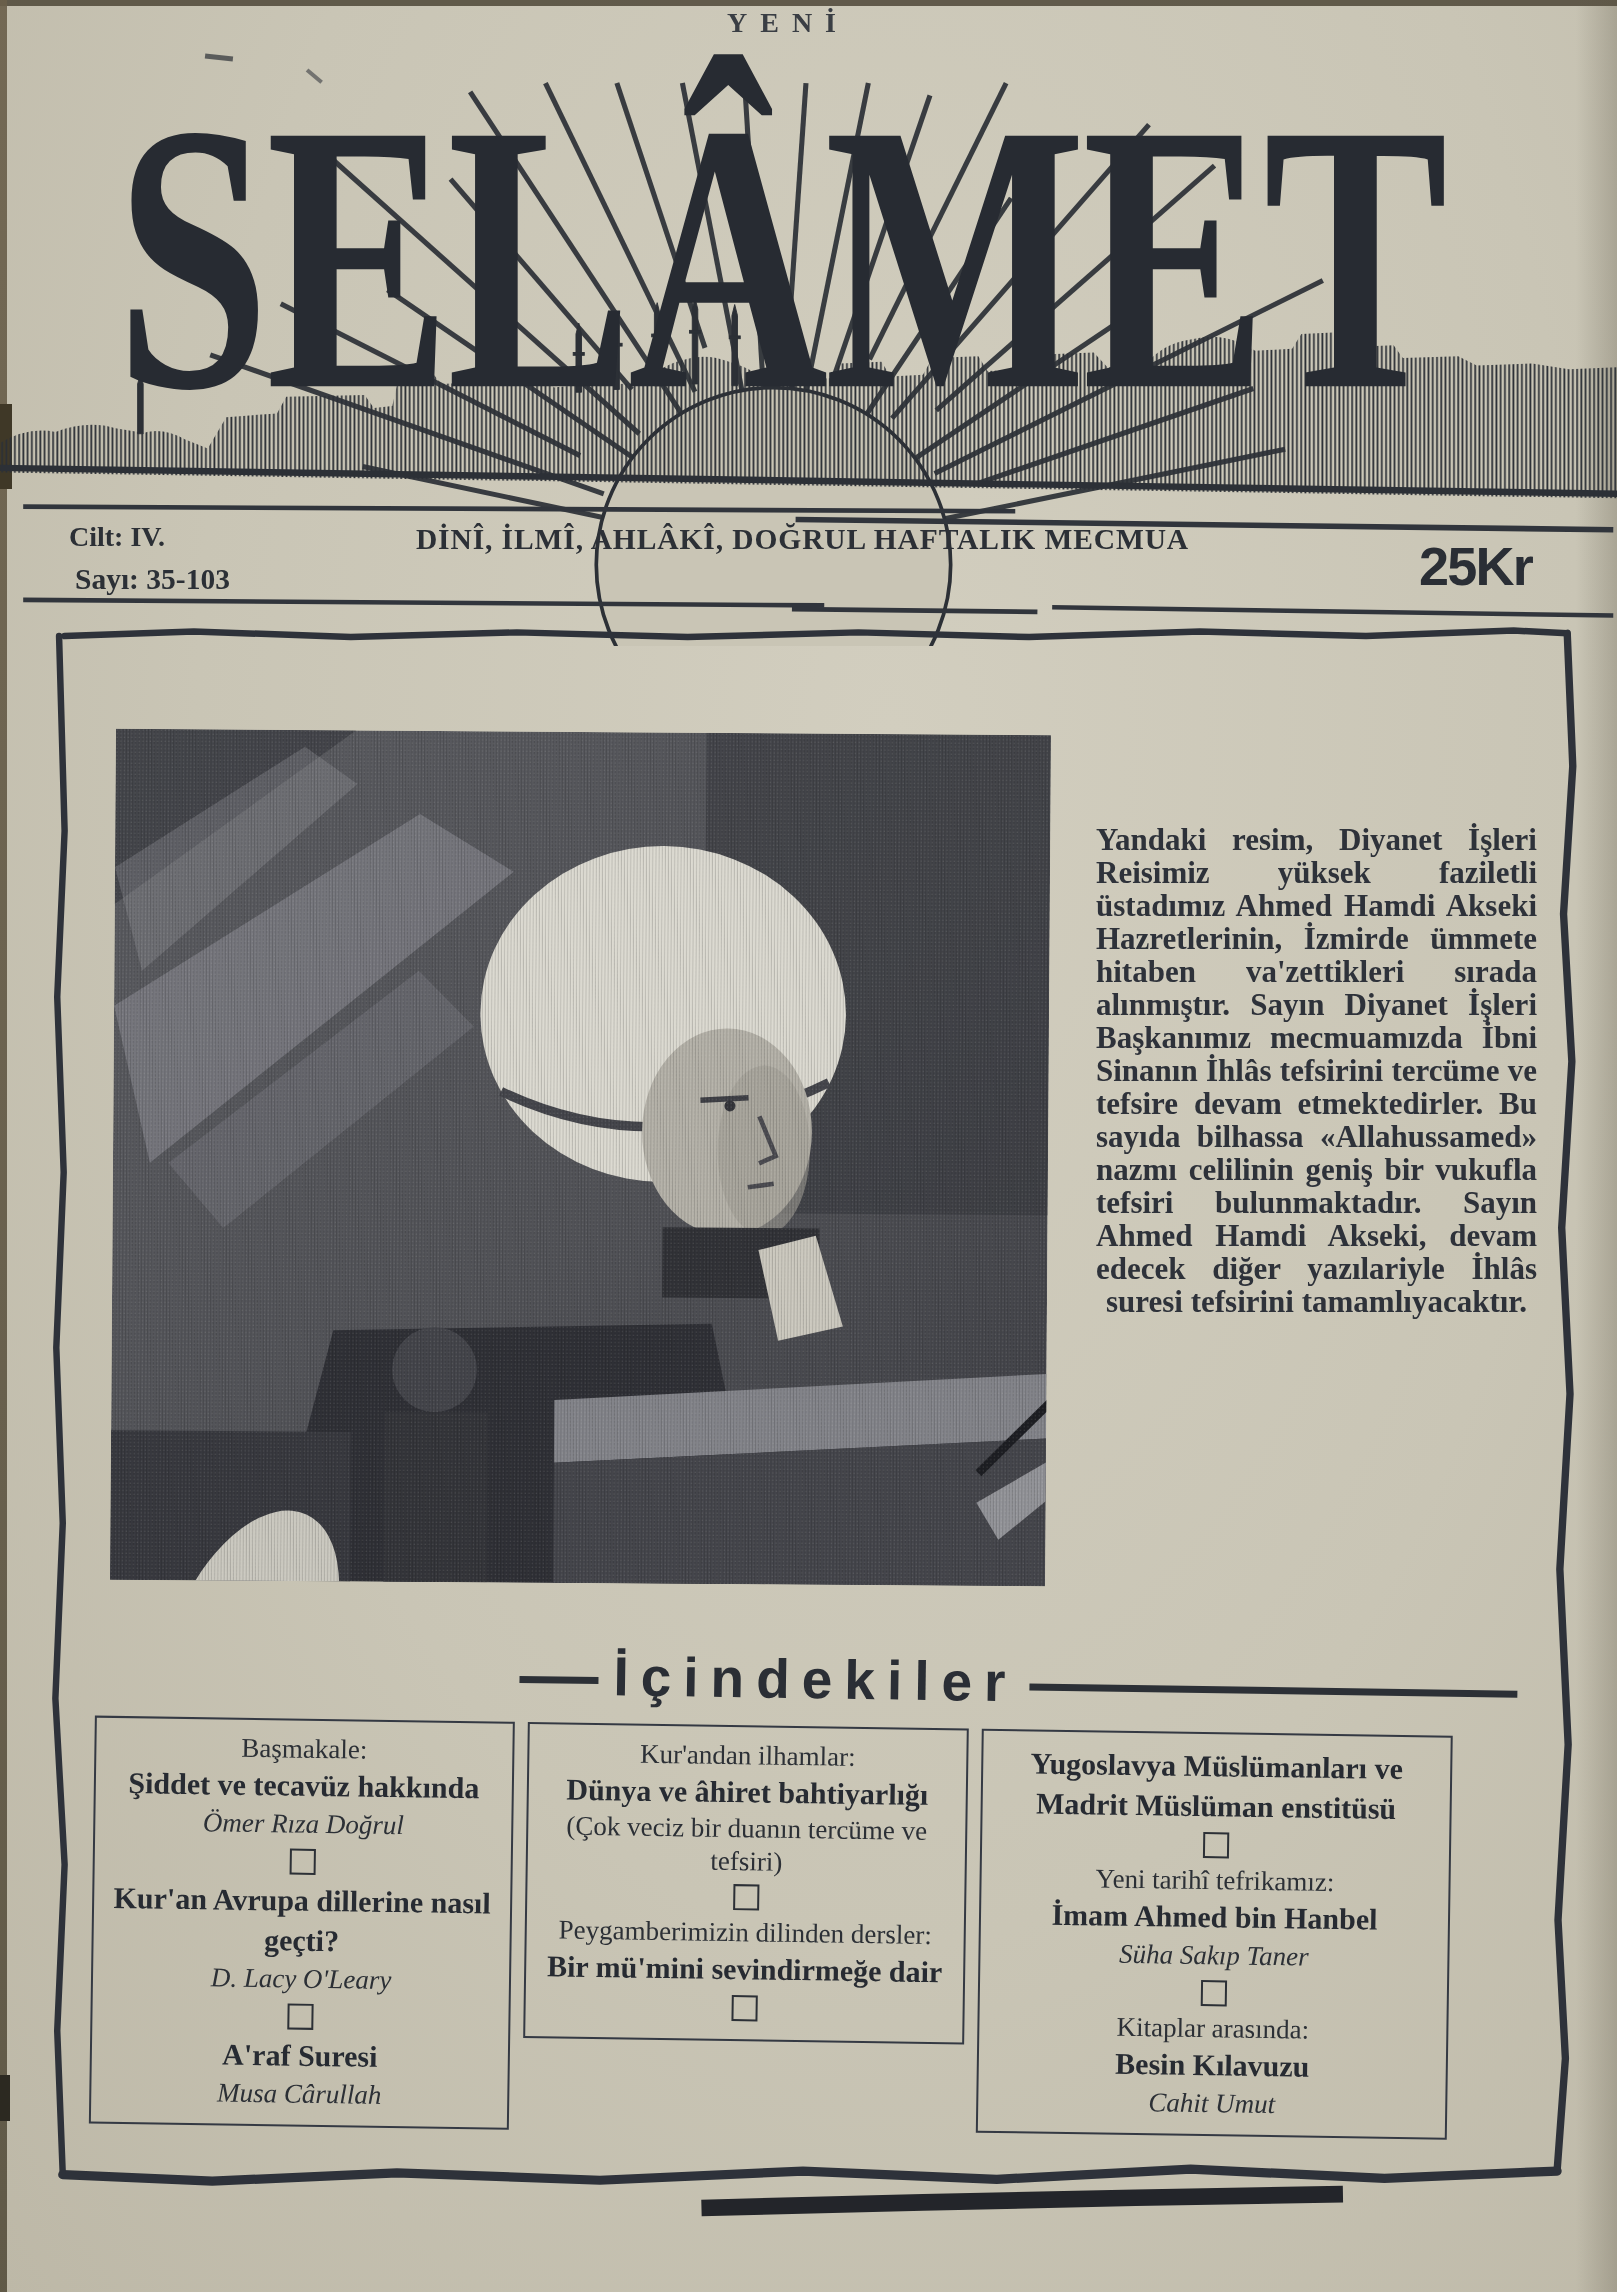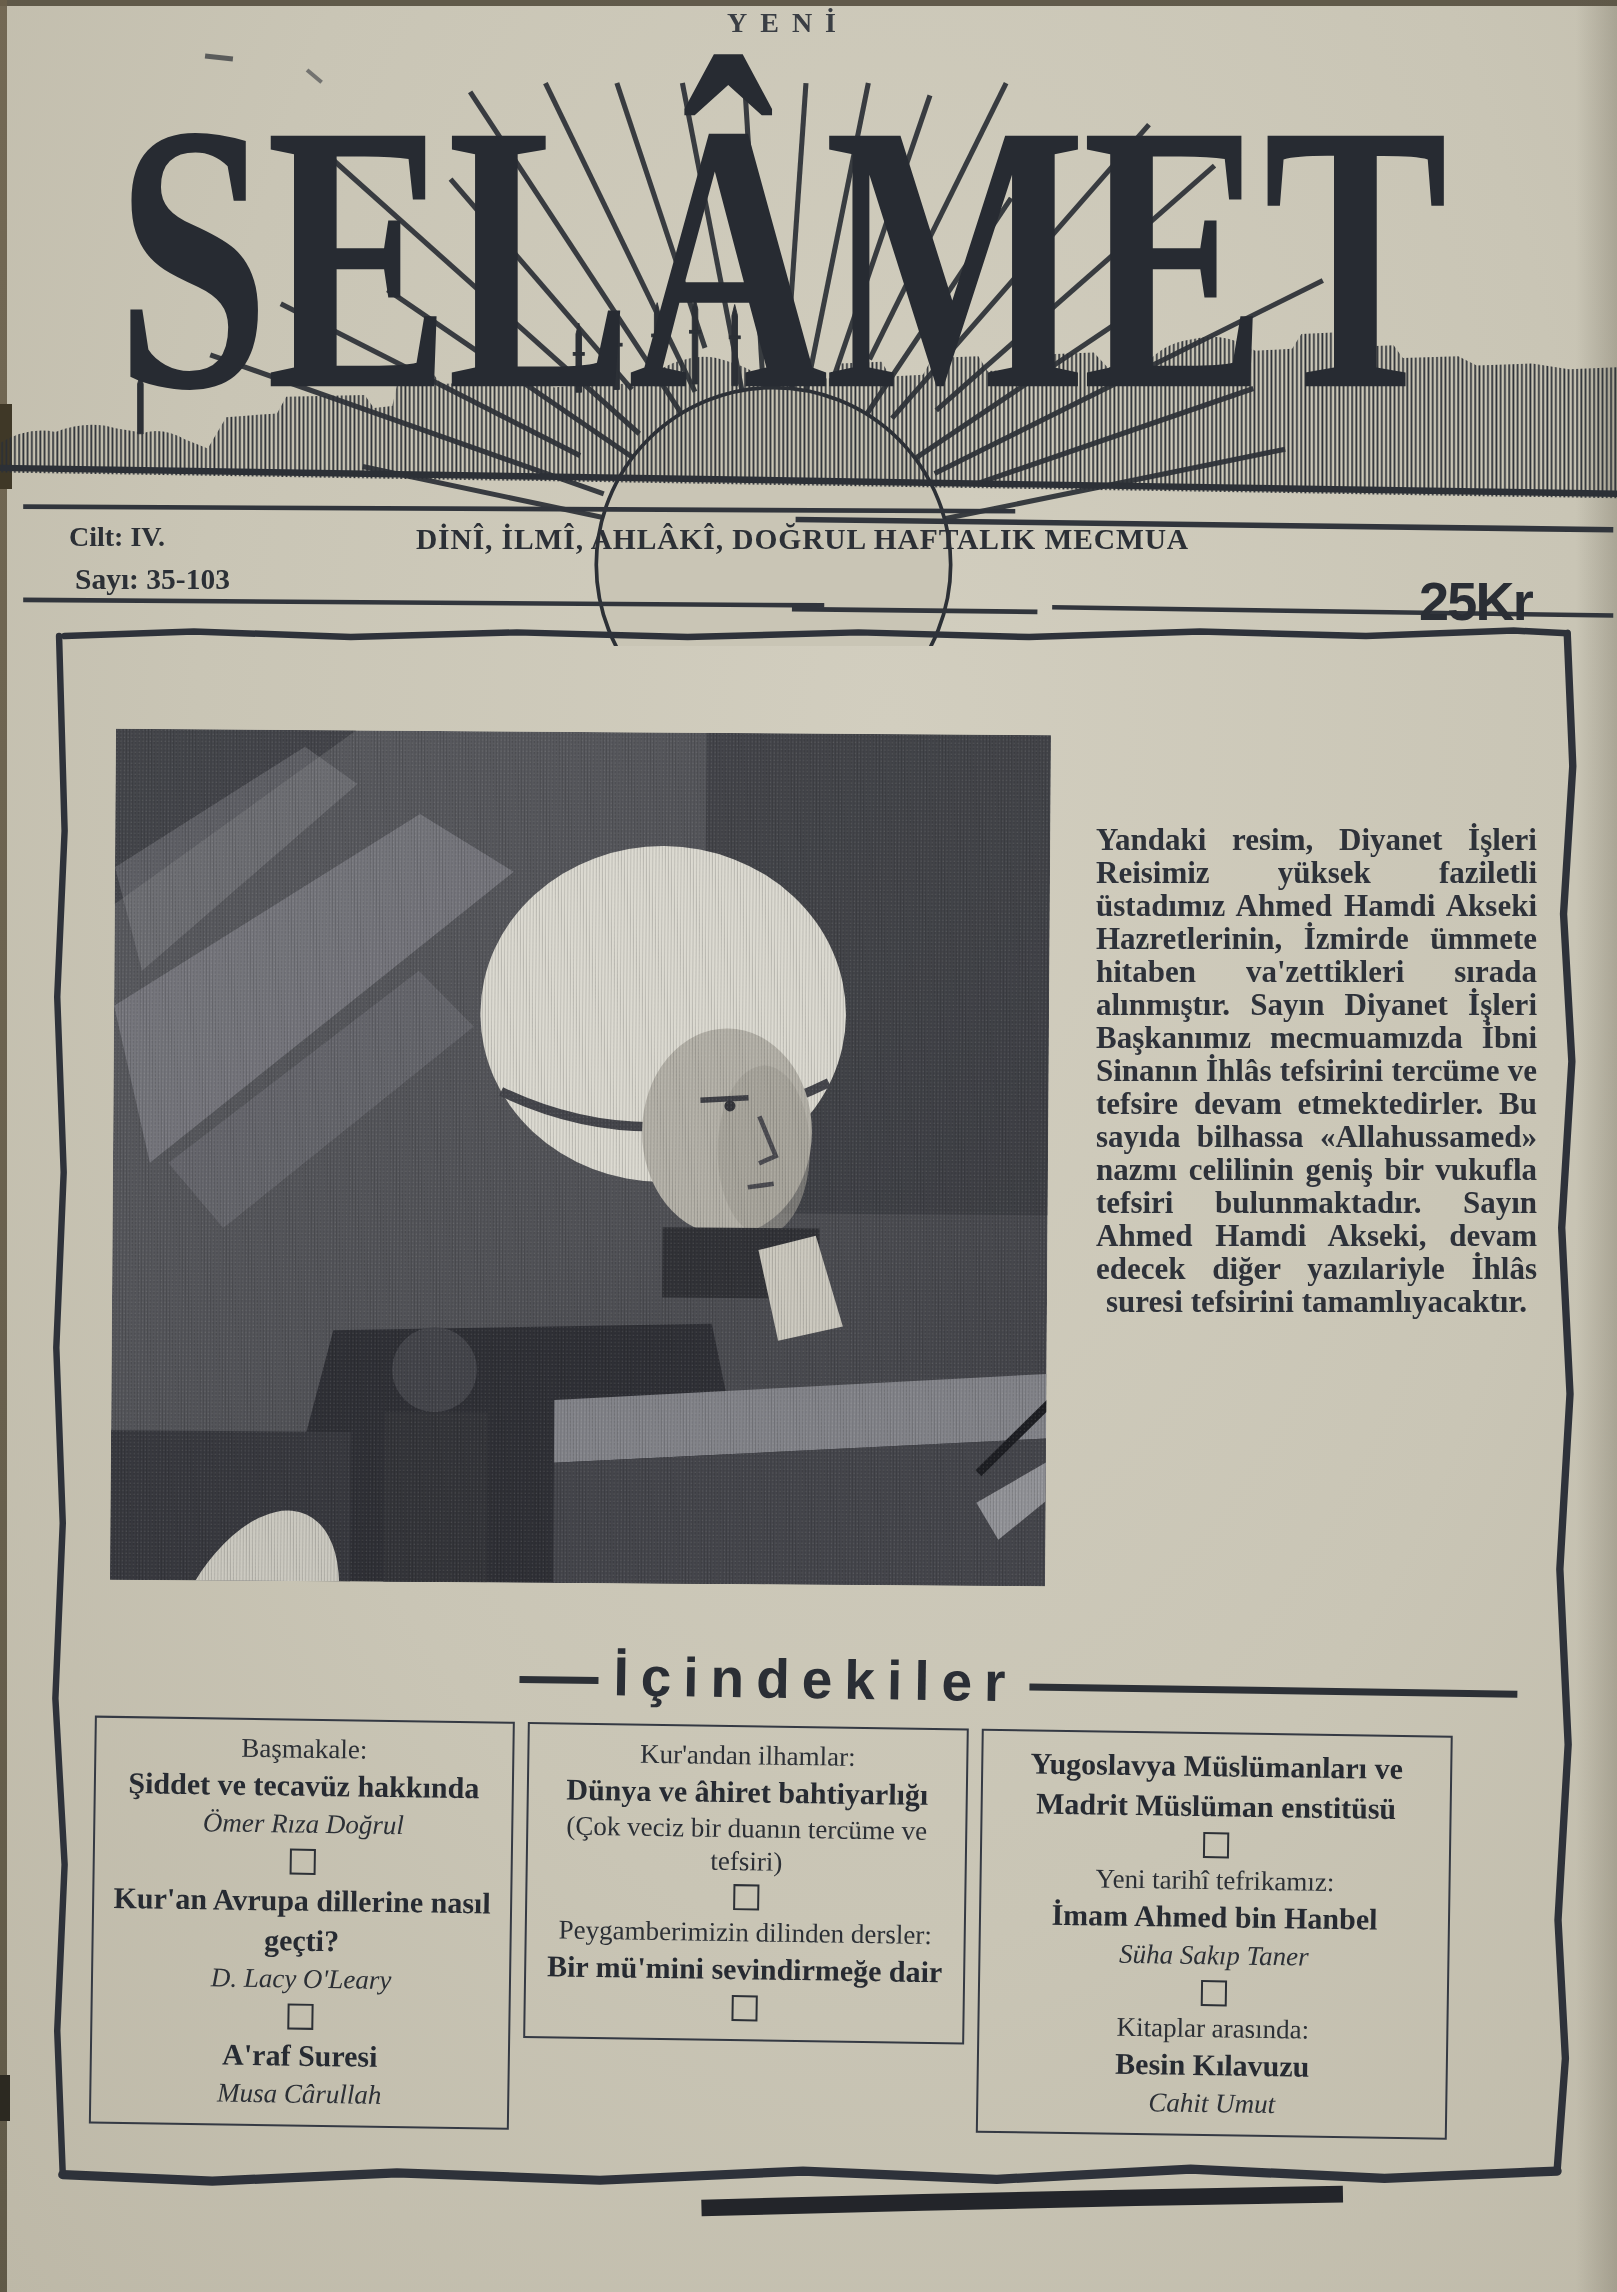--- a/index.html
+++ b/index.html
@@ -31,21 +31,21 @@
     font-weight:bold;font-size:277px;line-height:1;letter-spacing:-3.7px;
     transform:scaleY(1.38);transform-origin:50% 0;color:#272b32;white-space:nowrap;
   }
 
   
   .hdr{position:absolute;z-index:3;font-weight:bold;}
   .hdr-volume{left:69px;top:521px;font-size:28px;}
   .hdr-issue{left:69px;top:563px;font-size:29.5px;margin-left:6px;}
   .hdr-tagline{left:258px;top:523px;width:1089px;text-align:center;font-size:29.5px;letter-spacing:0.9px;}
   .hdr-publisher{left:258px;top:566px;width:1089px;text-align:center;font-size:29.5px;}
-  .hdr-price{left:1419px;top:535px;width:157px;font-family:"Liberation Sans",sans-serif;font-size:54px;letter-spacing:-1.8px;color:#2a2e35;margin-top:35px;}
+  .hdr-price{left:1419px;top:535px;width:157px;font-family:"Liberation Sans",sans-serif;font-size:54px;letter-spacing:-1.8px;color:#2a2e35;}
 
   
   .photo{position:absolute;left:113px;top:732px;width:935px;height:851px;z-index:2;transform:rotate(.4deg);}
   .feature-par{
     position:absolute;left:1096px;top:792px;width:441px;z-index:4;
     font-size:31px;font-weight:bold;line-height:33px;color:#2e323a;
     text-align:justify;text-align-last:center;
   }
 
   

